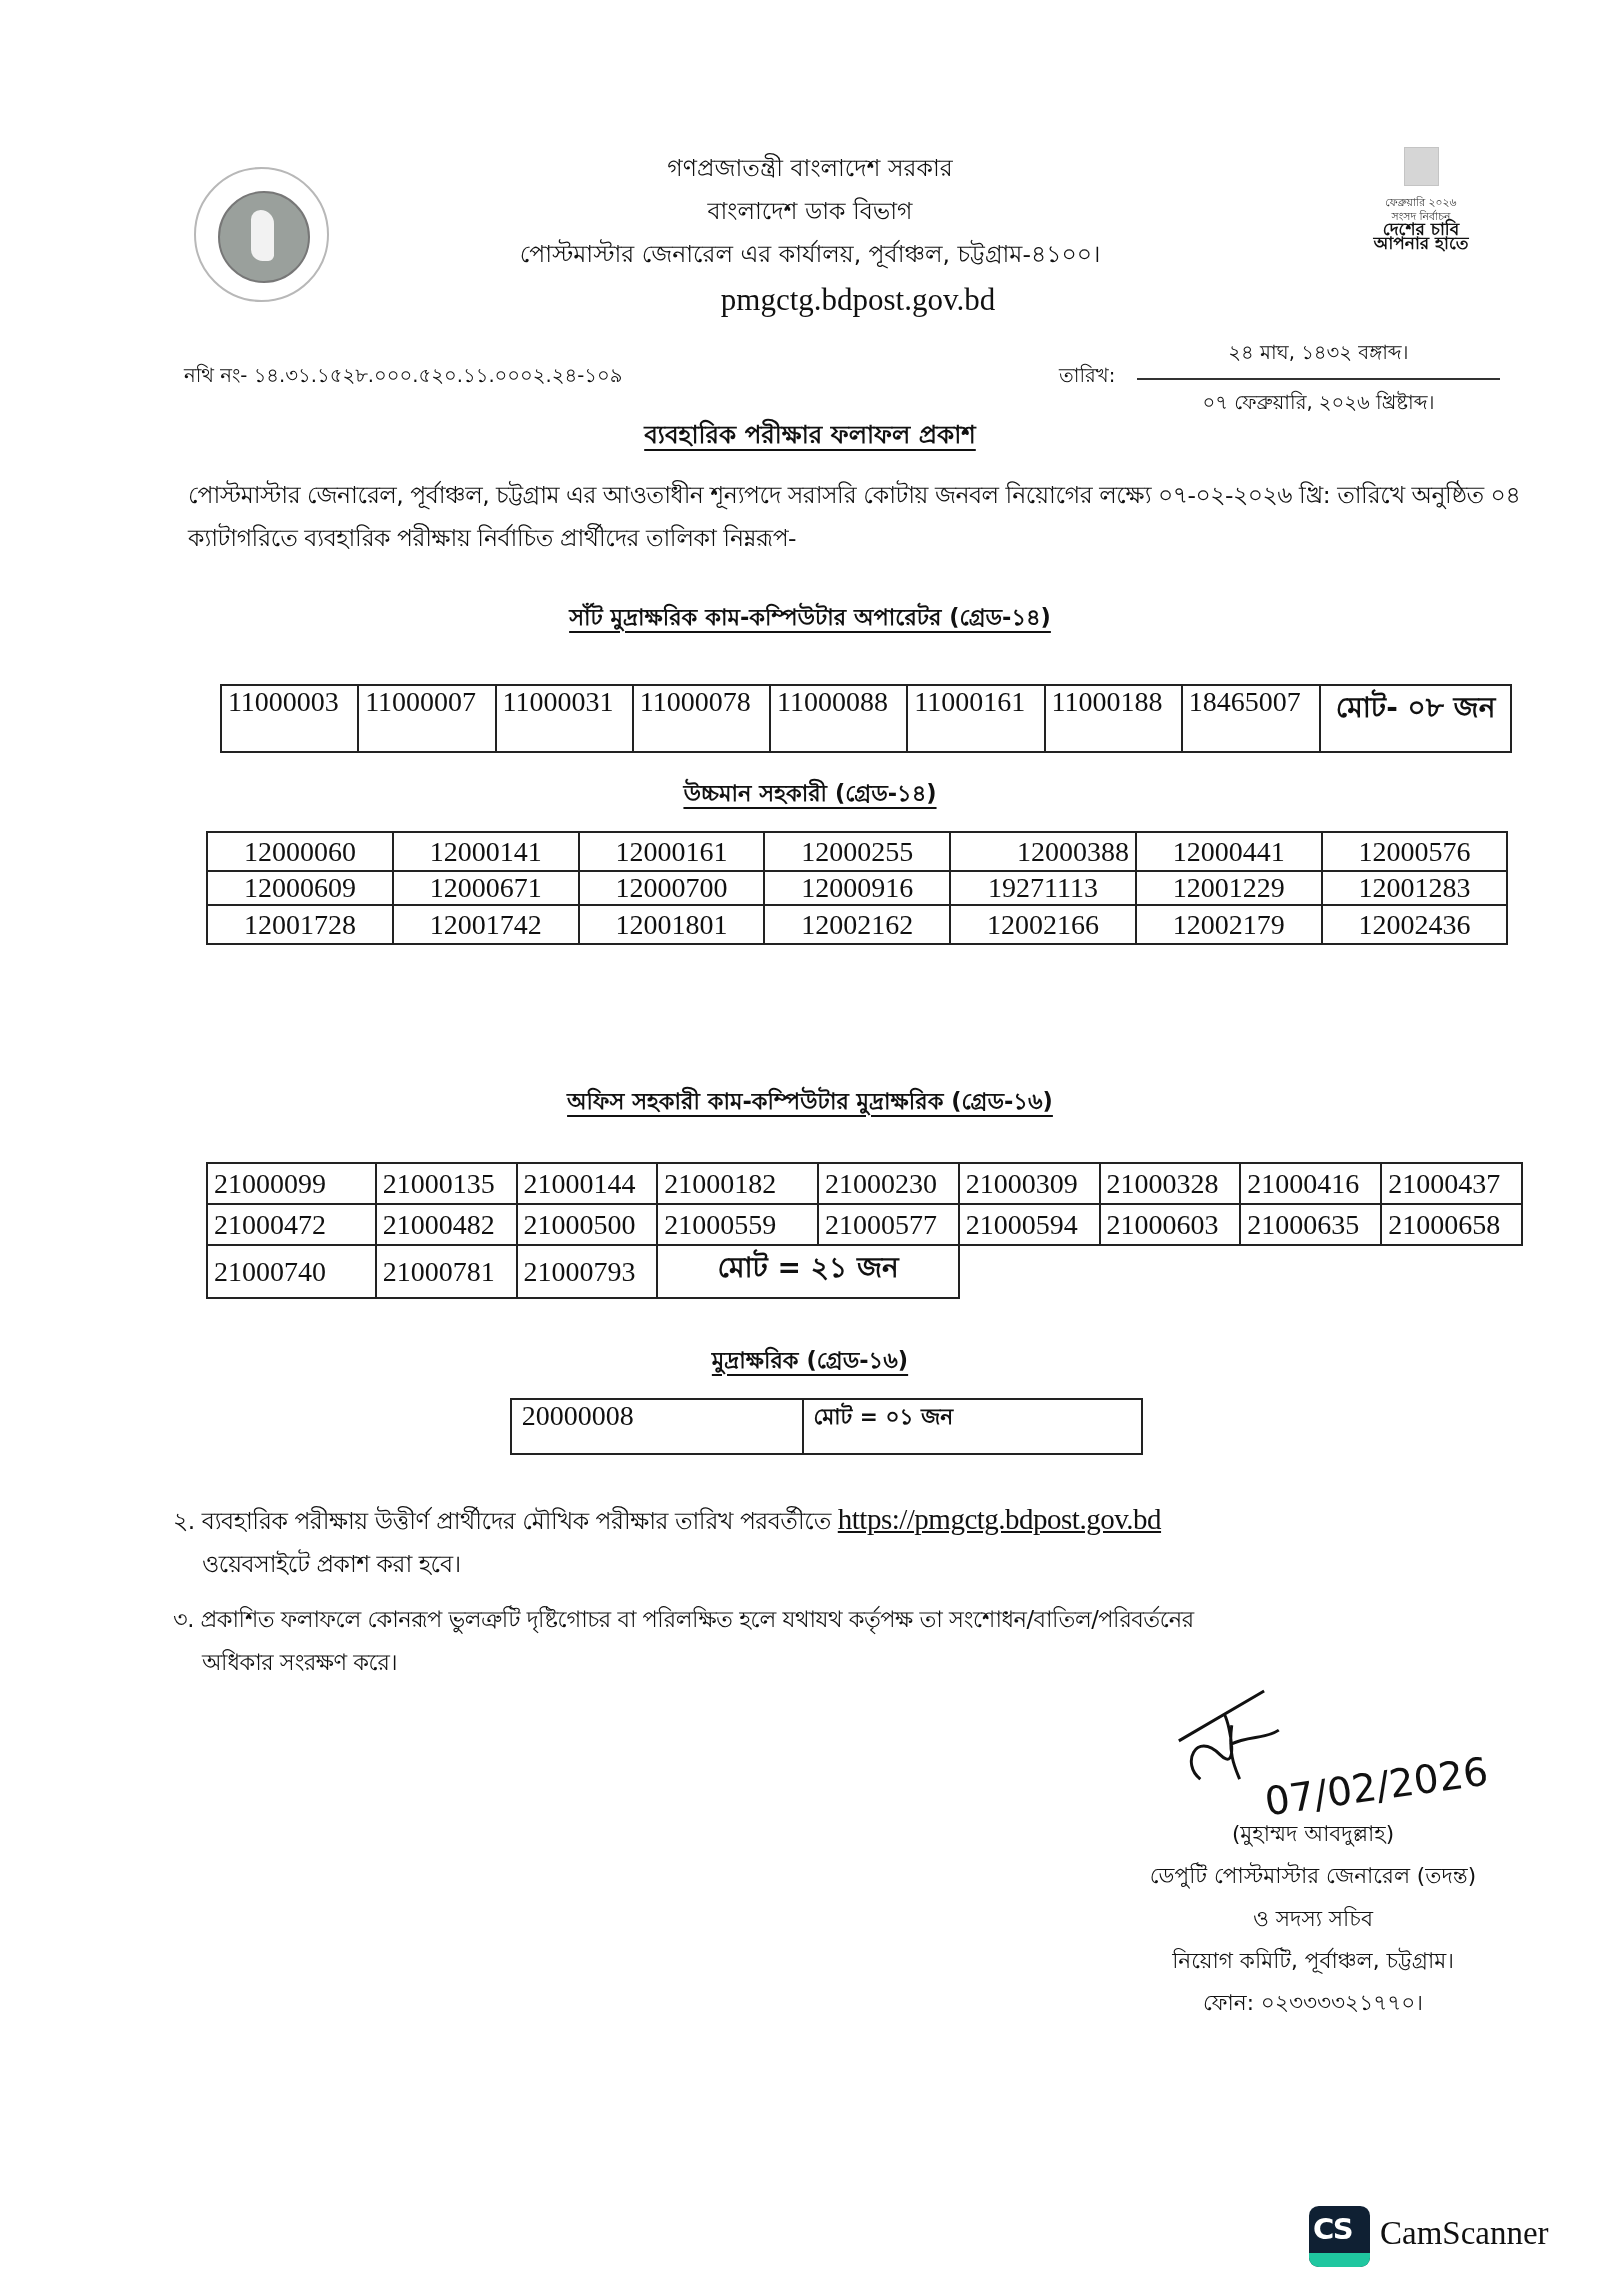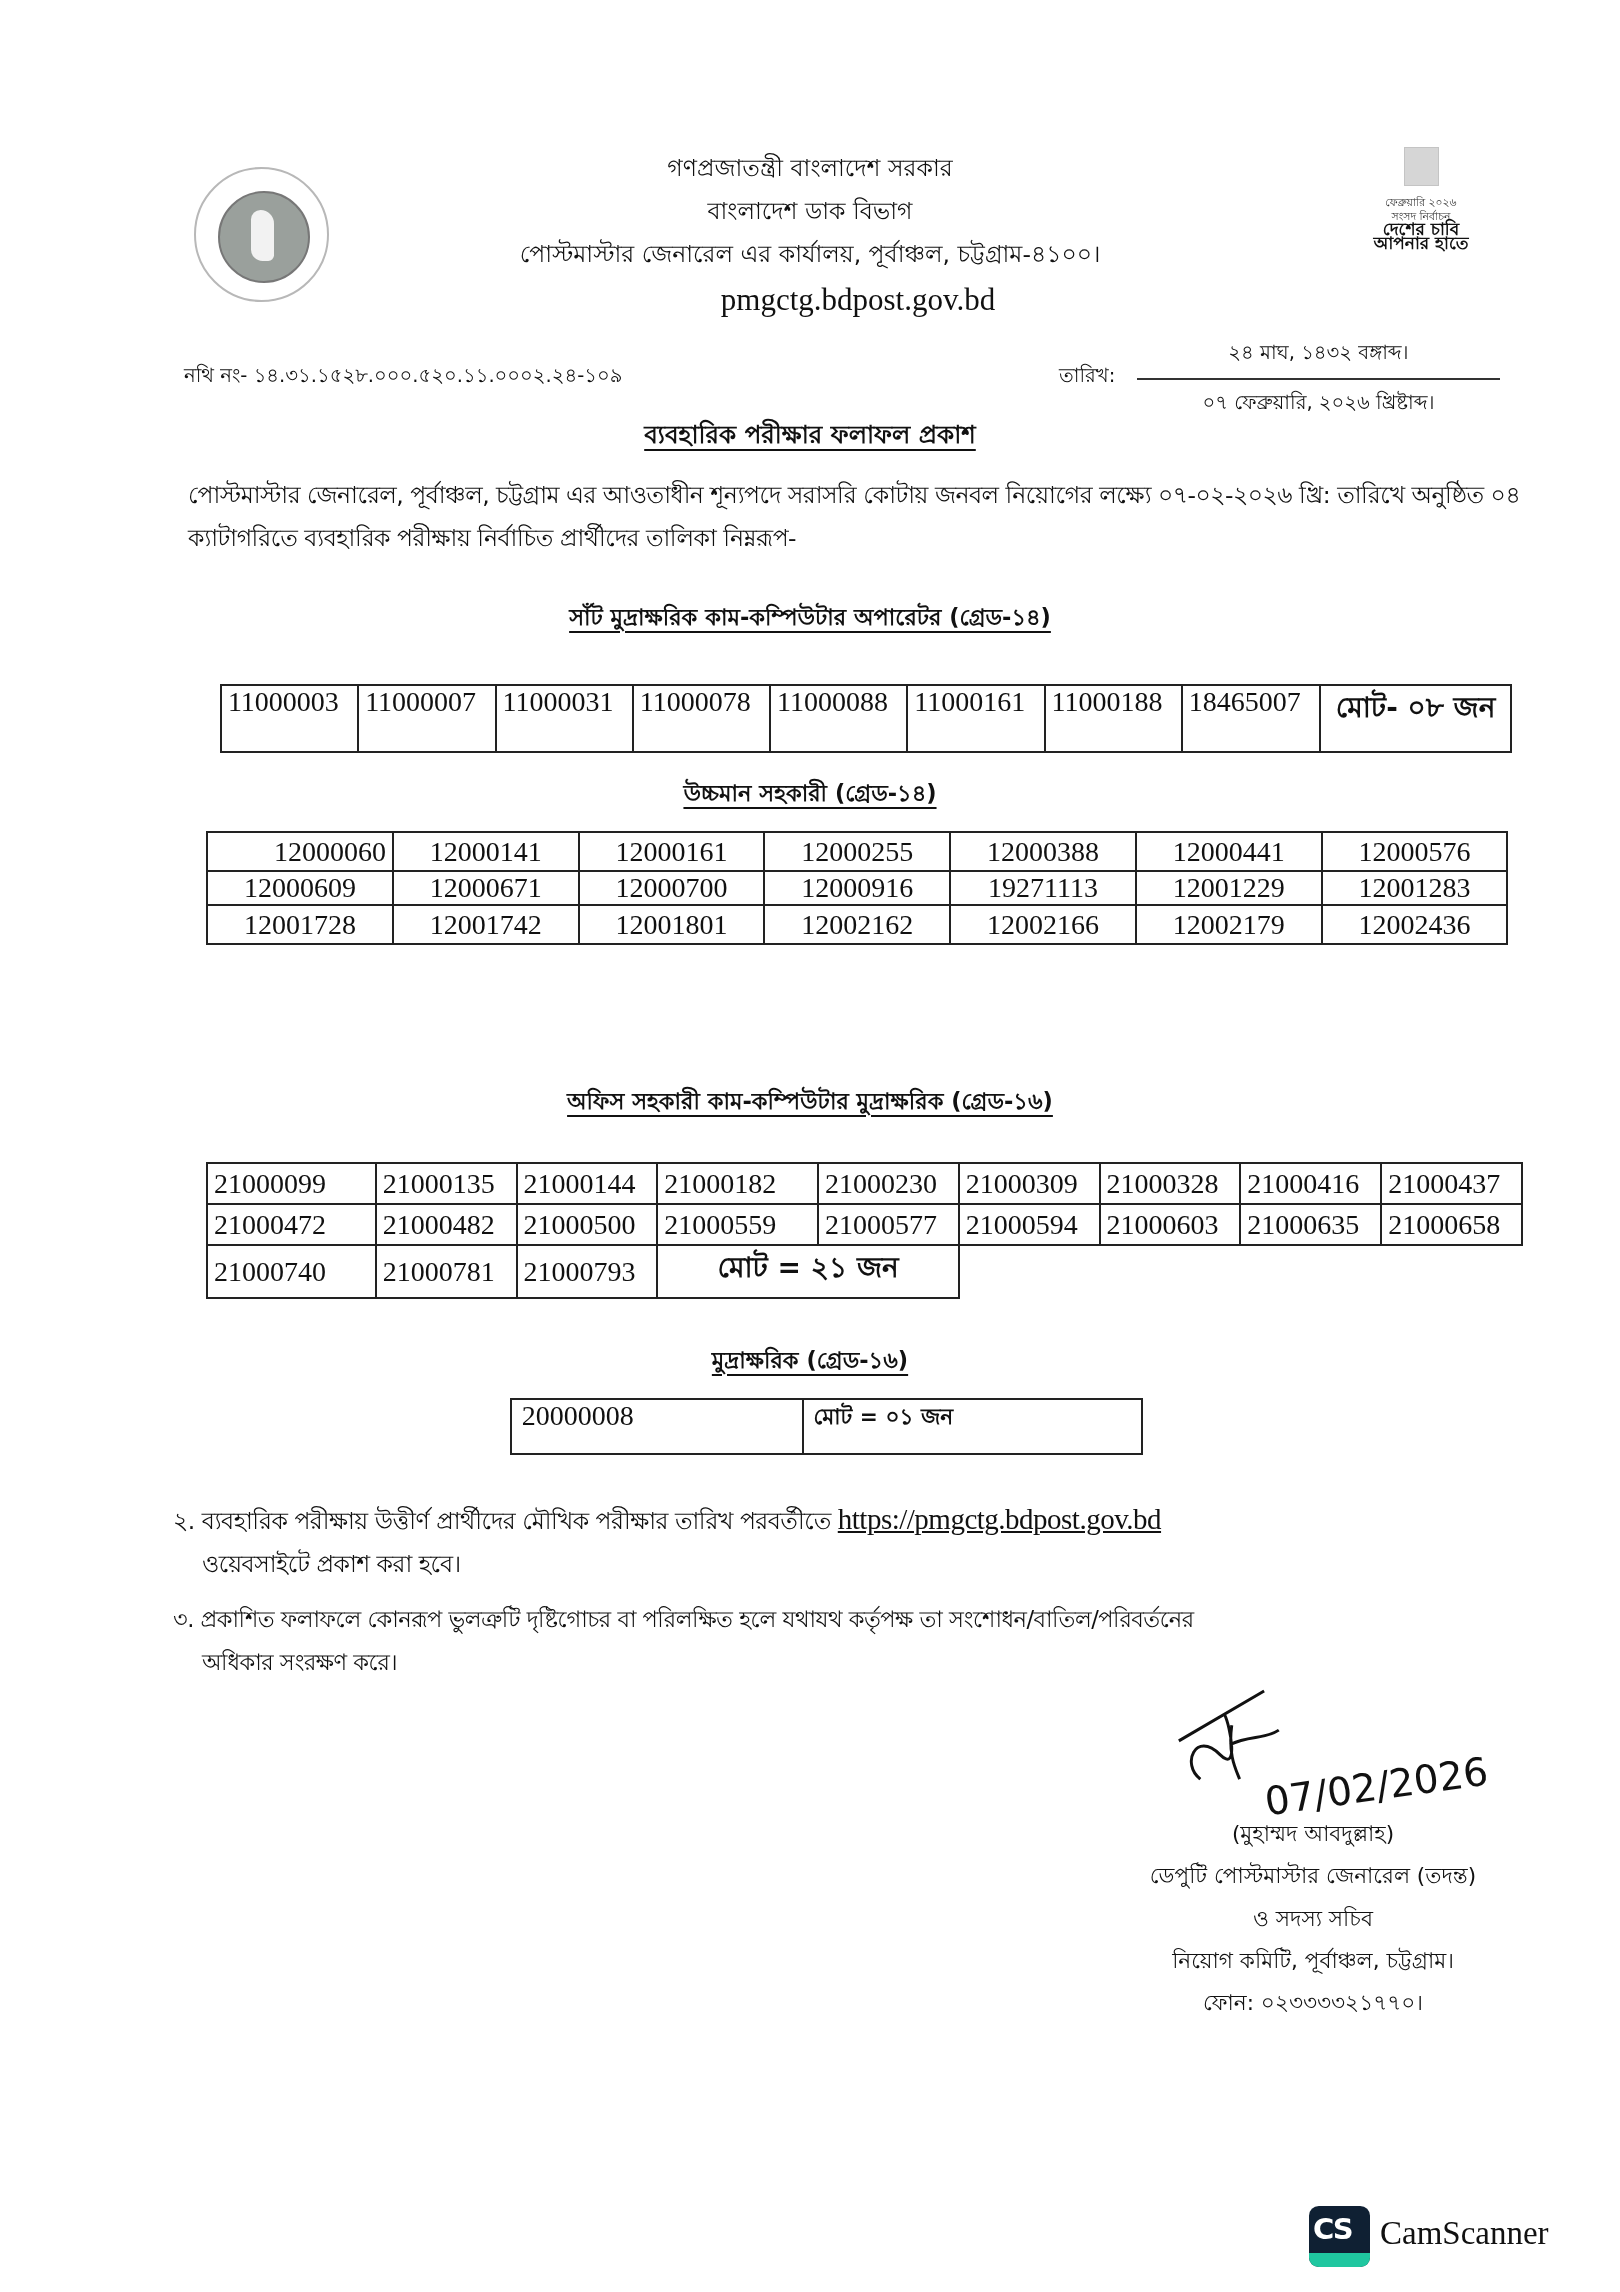--- a/index.html
+++ b/index.html
@@ -91,25 +91,25 @@
     <td>18465007</td>
     <td class="tot" style="text-align:center;">মোট- ০৮ জন</td>
   </tr>
 </tbody>
   </table>
 
 <div class="title-u" style="top:776px;font-family:'DejaVu Sans',sans-serif;font-size:22.5px;"><span>উচ্চমান সহকারী (গ্রেড-১৪)</span></div>
 <table class="rt" style="left:206px;top:831px;">
   <tbody>
       <tr style="height:39px;">
-    <td style="width:172px;text-align:right;">12000060</td>
+    <td style="width:172px;text-align:center;">12000060</td>
     <td style="width:172px;text-align:center;">12000141</td>
     <td style="width:172px;text-align:center;">12000161</td>
     <td style="width:172px;text-align:center;">12000255</td>
-    <td style="width:172px;text-align:center;">12000388</td>
+    <td style="width:172px;text-align:right;">12000388</td>
     <td style="width:172px;text-align:center;">12000441</td>
     <td style="width:172px;text-align:center;">12000576</td>
   </tr>
   <tr style="height:33px;">
     <td class="center">12000609</td>
     <td class="center">12000671</td>
     <td class="center">12000700</td>
     <td class="center">12000916</td>
     <td class="center">19271113</td>
     <td class="center">12001229</td>

